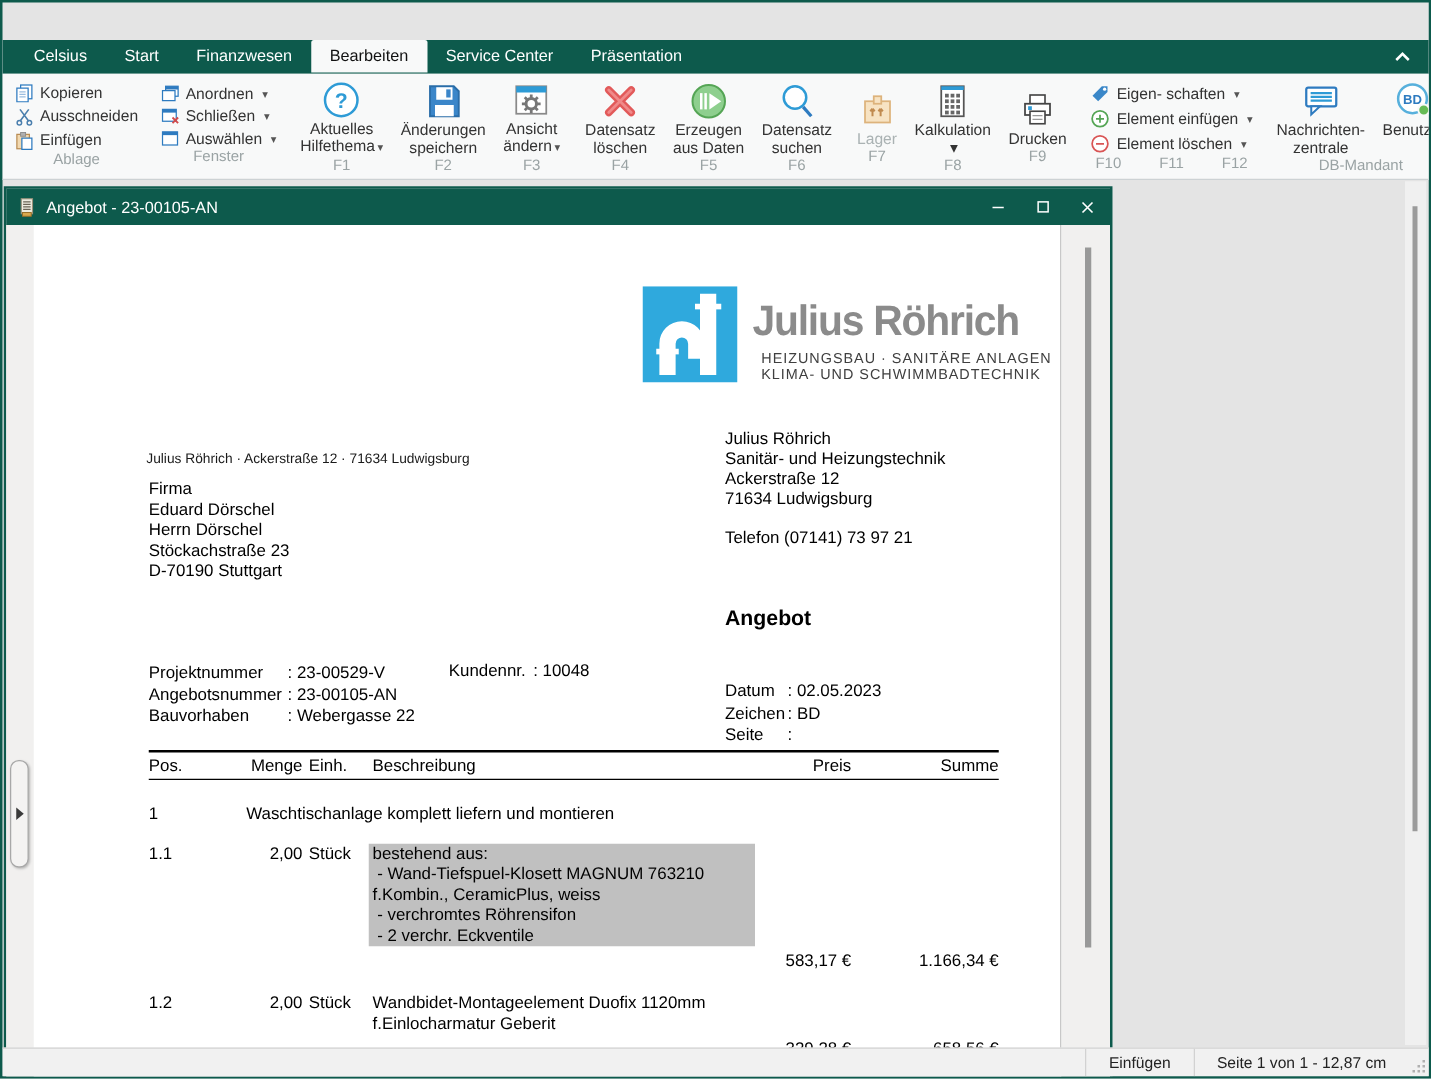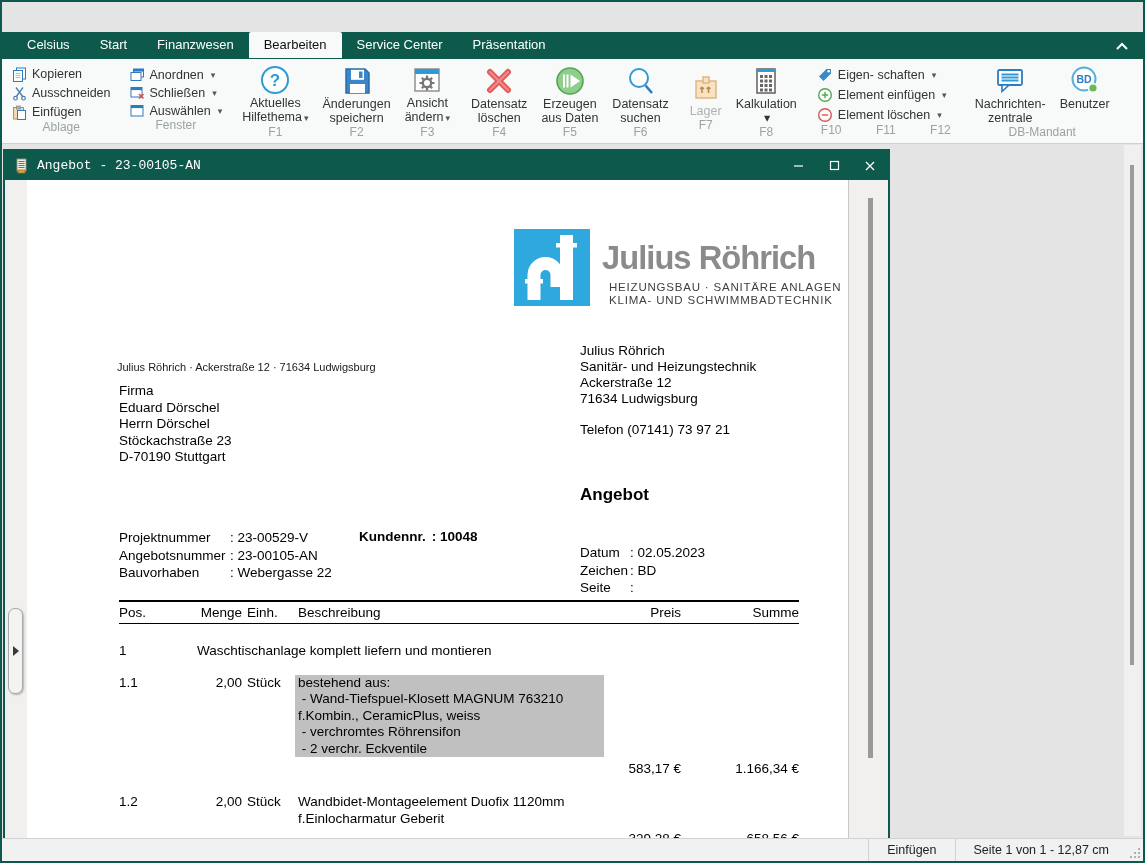--- a/index.html
+++ b/index.html
@@ -42,21 +42,21 @@
   .stackfk span { color:#9aa3a4; font-size:12px; }
   .dbrow { flex:1; display:flex; align-items:stretch; }
 
   
   .appscroll { position:absolute; right:2px; top:143px; width:17px; bottom:25px; background:#f0f0f0; }
   .appscroll .thumb { position:absolute; left:6px; top:20px; width:4px; height:500px; background:#9b9b9b; }
 
   
   .docwin { position:absolute; left:1px; top:147px; width:887px; height:716px;
             border:2px solid #0d5a4c; background:#f1f0ef; }
-  .doctitle { height:29px; background:#0d5a4c; display:flex; align-items:center; color:#fff;font-family:Liberation Mono, monospace; }
+  .doctitle { height:29px; background:#0d5a4c; display:flex; align-items:center; color:#fff; }
   .docicon { margin-left:9px; }
   .doctitle .t { margin-left:7px; font-size:13px; }
   .docctrls { margin-left:auto; display:flex; height:100%; }
   .docctrls .wbtn { width:36px; }
   .doccontent { position:absolute; left:0; top:29px; right:0; bottom:0; overflow:hidden; background:#f1f0ef; }
   .page { position:absolute; left:22px; top:0; width:822px; height:100%; background:#fff;
           border-right:1px solid #c8c8c8; }
   .docscroll-thumb { position:absolute; left:863px; top:18px; width:5px; height:560px; background:#999; }
   .flyout { position:absolute; left:3px; top:428px; width:15px; height:86px; background:#f4f3f2;
             border:1px solid #a8a8a8; border-radius:7px; box-shadow:1px 1px 2px rgba(0,0,0,.25);
@@ -310,20 +310,33 @@
               <rect x="14.5" y="23.5" width="3" height="3"></rect>
               <rect x="19" y="23.5" width="3" height="3"></rect>
           </g>
         </svg>
         <span class="lbl">Kalkulation</span>
         <span class="lbl caret">▾</span>
       </div>
       <div class="fkey">F8</div>
     </div>
 
+    <div class="bigcol">
+      <div class="bigbtn">
+        <svg width="32" height="32" viewBox="0 0 32 32">
+          <rect x="10" y="4" width="12" height="7" fill="#fff" stroke="#444" stroke-width="1.3"></rect>
+          <rect x="6" y="11" width="20" height="9" fill="#fff" stroke="#444" stroke-width="1.4"></rect>
+          <rect x="8.5" y="13" width="3" height="3" fill="#2e9bd6"></rect>
+          <rect x="10" y="17" width="12" height="10" fill="#fff" stroke="#444" stroke-width="1.3"></rect>
+          <path d="M12 20.5 h8 M12 23.5 h8" stroke="#999" stroke-width="1"></path>
+        </svg>
+        <span class="lbl">Drucken</span>
+      </div>
+      <div class="fkey">F9</div>
+    </div>
 
     <div class="rsep"></div>
 
     <div class="rgroup" style="width:150px;">
       <div class="rgrid">
         <div class="sbtn">
           <svg width="16" height="16">
               <path d="M2 9.5 L9.5 2 H14 V6.5 L6.5 14 Z" fill="#3a87c8"></path>
               <circle cx="11.7" cy="4.3" r="1.3" fill="#fff"></circle>
             </svg>
@@ -453,21 +466,21 @@
           </div>
           <div class="r">
             <span class="l">Angebotsnummer</span>
             <span>: 23-00105-AN</span>
           </div>
           <div class="r">
             <span class="l">Bauvorhaben</span>
             <span>: Webergasse 22</span>
           </div>
         </div>
-      <div class="abs metaMid" style="top: 349px; font-weight: bold;">
+      <div class="abs metaMid" style="top: 349px;">
         <span class="l">Kundennr.</span>
         <span>: 10048</span>
       </div>
       <div class="abs metaR" id="metaRight">
           <div class="r">
             <span class="l">Datum</span>
             <span>: 02.05.2023</span>
           </div>
           <div class="r">
             <span class="l">Zeichen</span>

